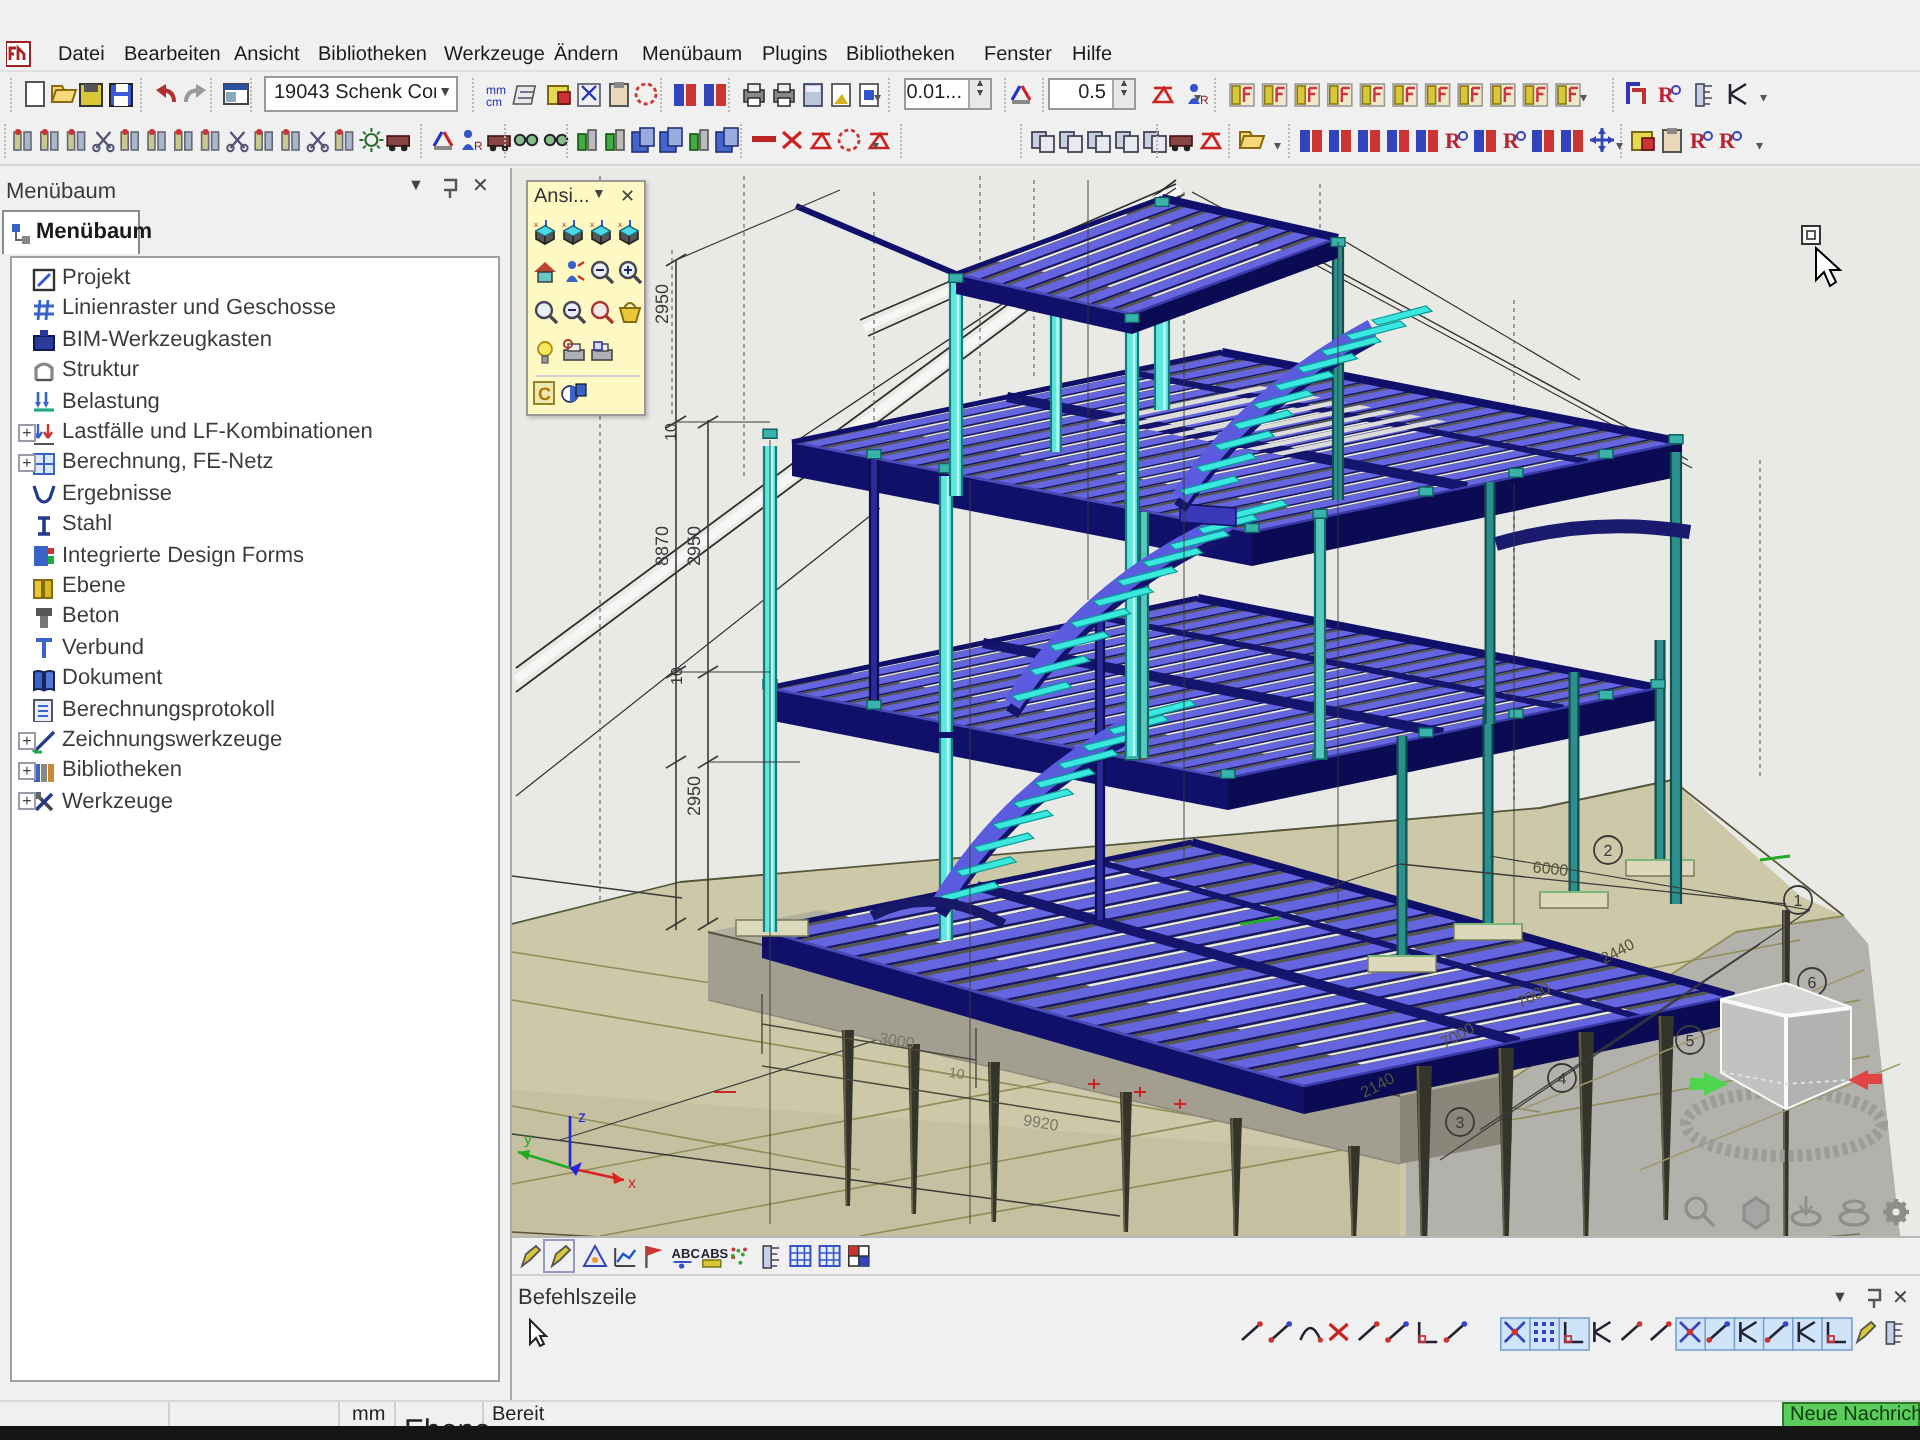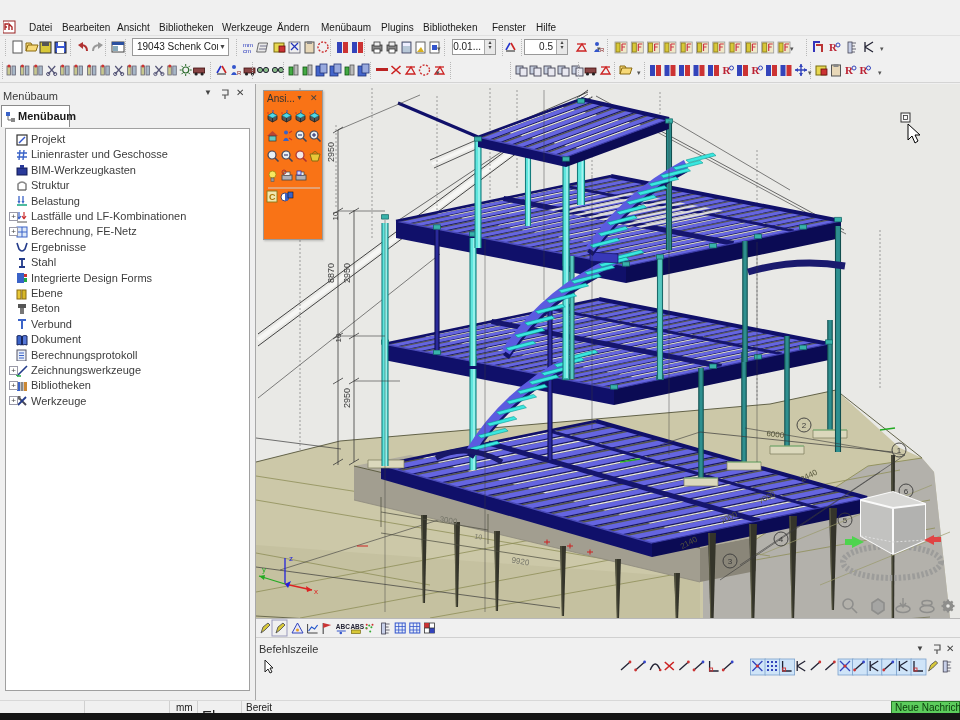--- a/index.html
+++ b/index.html
@@ -1210,21 +1210,21 @@
 <line x1="-0.0" y1="-4.2" x2="-0.0" y2="-6.5" stroke-width="2.2"></line>
 <line x1="3.0" y1="-3.0" x2="4.6" y2="-4.6" stroke-width="2.2"></line>
 </g>
 <g transform="translate(649,34)">
 <rect x="-4" y="-5" width="9" height="9" fill="#f8f8f8" stroke="#333" stroke-width="1"></rect>
 <rect x="-1.5" y="-2.5" width="4" height="4" fill="none" stroke="#333" stroke-width="0.8"></rect>
 <polygon points="3,6 3,22 7,18 10,25 13,23 10,17 15,17" fill="#fff" stroke="#000" stroke-width="1"></polygon>
 </g>
       </svg>
 </div>
-<div class="abs" style="left:263px;top:90px;width:60px;height:150px;background:#f97316;border:1px solid #9a9a9a;box-shadow:1px 1px 2px rgba(0,0,0,0.2)">
+<div class="abs" style="left:263px;top:90px;width:60px;height:118px;background:#fef9c3;border:1px solid #9a9a9a;box-shadow:1px 1px 2px rgba(0,0,0,0.2)">
 <span class="abs" style="left:3px;top:2px;font-size:10px;color:#333">Ansi...</span>
 <span class="abs" style="left:32px;top:3px;font-size:7px;color:#444">▼</span>
 <span class="abs" style="left:46px;top:2px;font-size:9px;color:#444">✕</span>
 <svg class="abs" style="left:2px;top:16px" width="56" height="100">
 <g transform="translate(1,3)">
           <line x1="6" y1="0" x2="6" y2="4" stroke="#3355cc" stroke-width="1"></line>
           <polygon points="5.5,3 10,5.5 10,9.5 5.5,12 1,9.5 1,5.5" fill="#555" stroke="#222" stroke-width="0.8"></polygon>
           <polygon points="5.5,3 10,5.5 5.5,8 1,5.5" fill="#4fd8e8" stroke="#1a7a8a" stroke-width="0.6"></polygon>
           <line x1="5.5" y1="8" x2="5.5" y2="12" stroke="#222" stroke-width="0.8"></line>
           <text x="0" y="3.5" font-size="4" fill="#cc2222" font-family="Liberation Sans">x</text>

